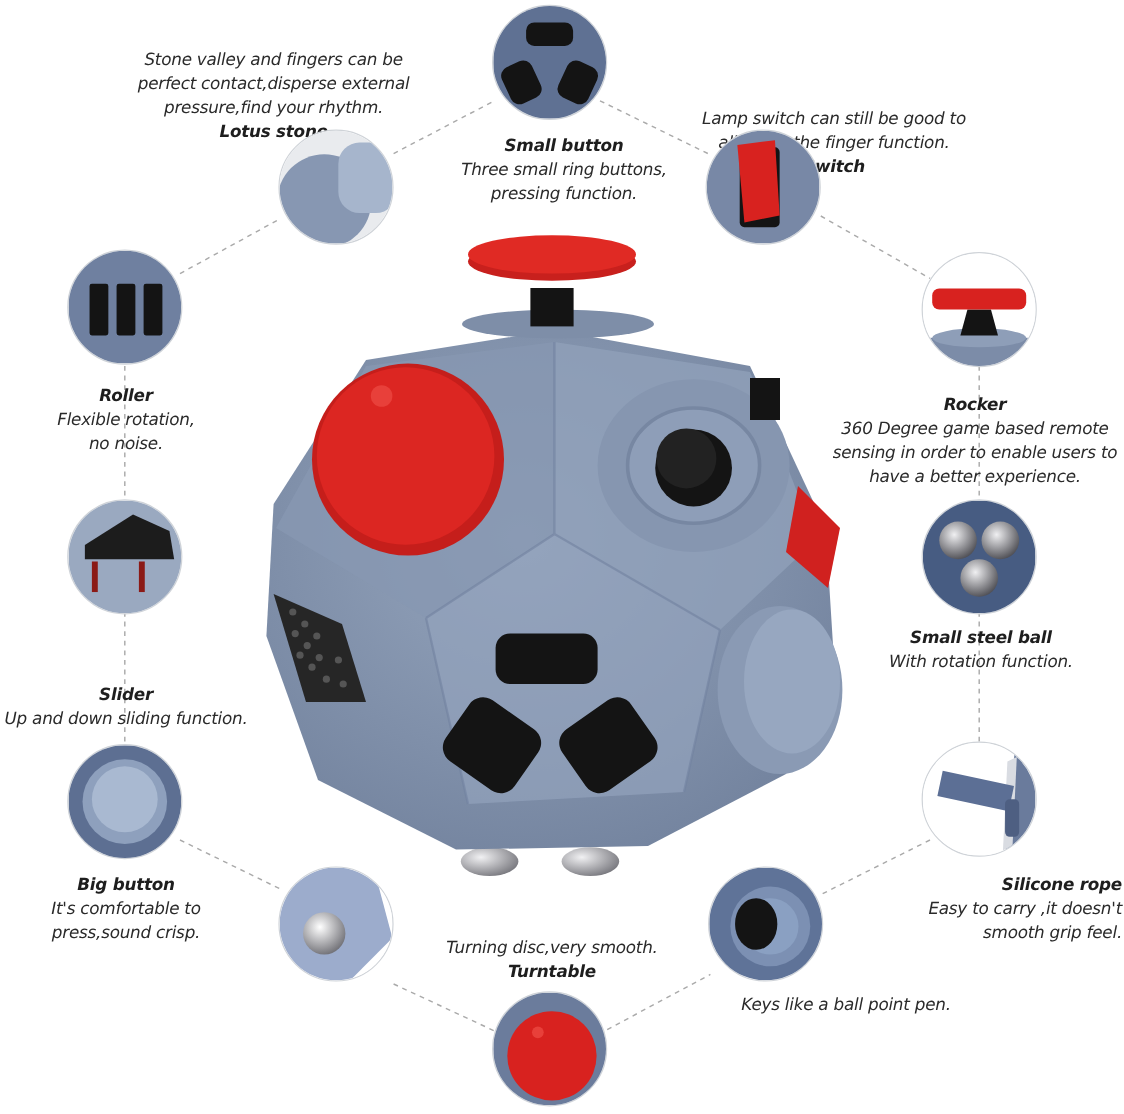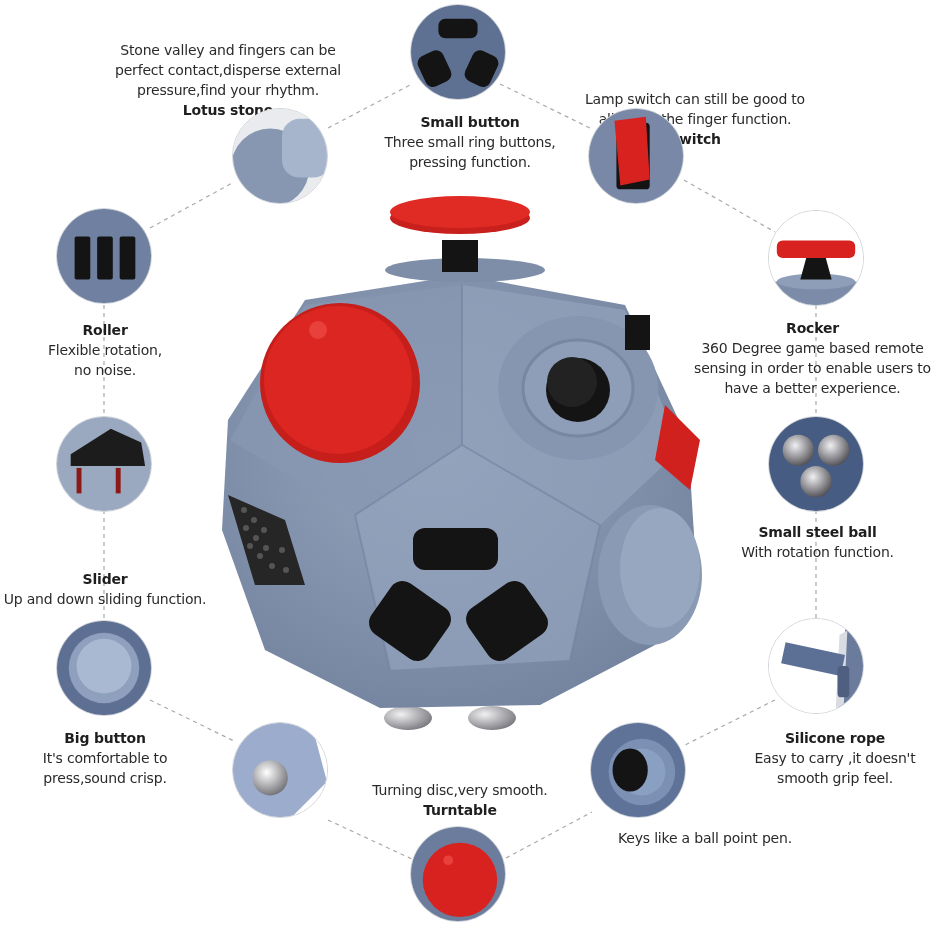--- a/index.html
+++ b/index.html
@@ -1,26 +1,26 @@
 <!DOCTYPE html>
 <html><head>
 <meta charset="utf-8">
 <style>
   html, body { margin: 0; padding: 0; background: #ffffff; }
   body { width: 937px; height: 928px; position: relative; overflow: hidden;
          font-family: "DejaVu Sans", "Liberation Sans", sans-serif; color: #222; }
-  .stage { position: absolute; left: 0; top: 0; width: 783px; height: 928px; }
+  .stage { position: absolute; left: 0; top: 0; width: 783px; height: 928px; font-style: italic; }
   svg.lines { position: absolute; left: 0; top: 0; width: 937px; height: 928px; pointer-events: none; }
   .circ { position: absolute; width: 96px; height: 96px; border-radius: 50%; overflow: hidden;
           border: 1px solid #cfd3d8; box-sizing: border-box; background: #fff; }
   .circ svg { width: 100%; height: 100%; display: block; }
   .lbl { position: absolute; text-align: center; font-size: 14px; line-height: 20px; color: #2a2a2a; letter-spacing: -0.2px; }
   .lbl .t { font-weight: bold; display: block; color: #1e1e1e; }
   .lbl .d { display: block; white-space: pre-line; }
-  .lbl.left { text-align: center; }
+  .lbl.left { text-align: right; }
   .cube { position: absolute; left: 210px; top: 190px; width: 510px; height: 540px; }
   .cube svg { width: 100%; height: 100%; }
 </style>
 </head>
 <body>
 
 <div class="stage">
 
   <svg class="lines" viewBox="0 0 937 928">
     <g stroke="#aaaaaa" stroke-width="1.2" stroke-dasharray="4 4" fill="none">
@@ -165,21 +165,21 @@
 
   <div class="circ" style="left:768px; top:210px;">
     <svg viewBox="0 0 96 96">
         <rect width="96" height="96" fill="#ffffff"></rect>
       <rect x="0" y="72" width="96" height="24" fill="#7c8ca8"></rect>
       <ellipse cx="48" cy="72" rx="40" ry="8" fill="#8e9eb8"></ellipse>
       <path d="M38 48 L58 48 L64 70 L32 70 Z" fill="#141414"></path>
       <rect x="8" y="30" width="80" height="18" rx="6" fill="#d8221f"></rect>
     </svg>
   </div>
-  <div class="lbl" style="left:690px; top:318px; width:245px;">
+  <div class="lbl" style="left:690px; top:328px; width:245px;">
     <span class="t">Rocker</span>
     <span class="d">360 Degree game based remote
 sensing in order to enable users to
 have a better experience.</span>
   </div>
 
   <div class="circ" style="left:56px; top:416px;">
     <svg viewBox="0 0 96 96">
         <rect width="96" height="96" fill="#9aa9c0"></rect>
       <path d="M14 38 L55 12 L86 26 L90 50 L14 50 Z" fill="#1c1c1c"></path>

